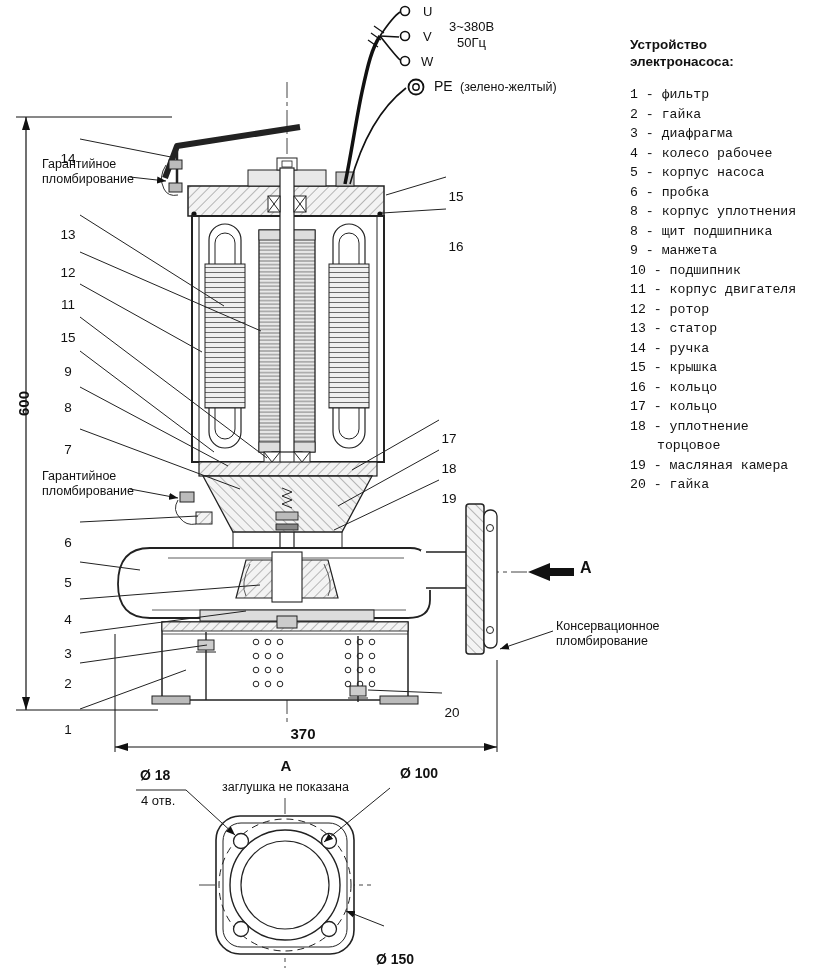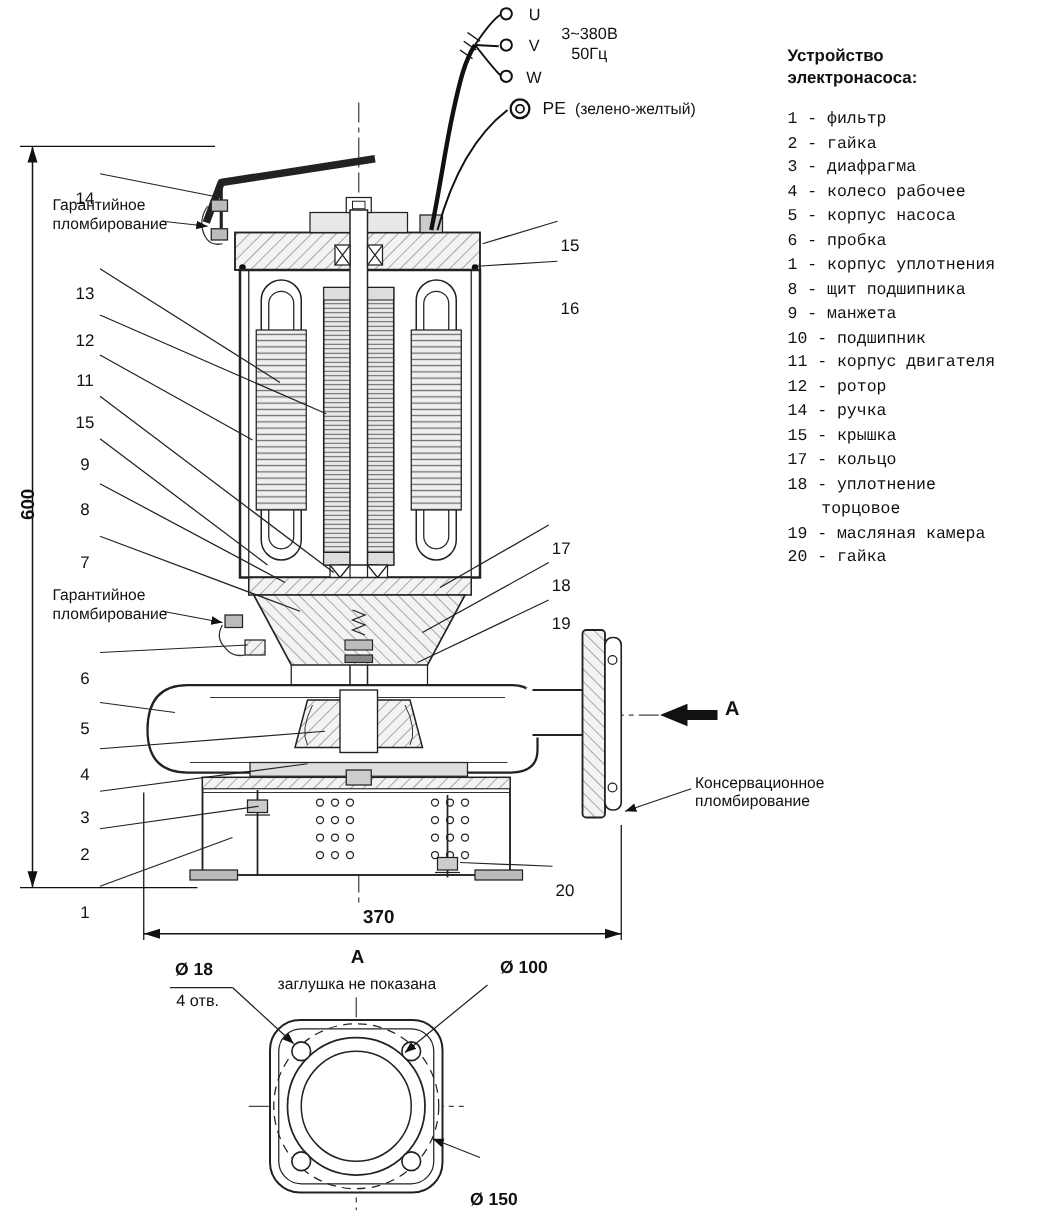--- a/index.html
+++ b/index.html
@@ -280,28 +280,30 @@
 <div class="parts-list">
   <div class="pl-title">Устройство</div>
   <div class="pl-title">электронасоса:</div>
   <div class="pl-items">
     <div class="pl-item">1 - фильтр</div>
     <div class="pl-item">2 - гайка</div>
     <div class="pl-item">3 - диафрагма</div>
     <div class="pl-item">4 - колесо рабочее</div>
     <div class="pl-item">5 - корпус насоса</div>
     <div class="pl-item">6 - пробка</div>
-    <div class="pl-item">1 - корпус уплотнения</div>
+    <div class="pl-item">8 - корпус уплотнения</div>
     <div class="pl-item">8 - щит подшипника</div>
     <div class="pl-item">9 - манжета</div>
     <div class="pl-item">10 - подшипник</div>
     <div class="pl-item">11 - корпус двигателя</div>
     <div class="pl-item">12 - ротор</div>
+    <div class="pl-item">13 - статор</div>
     <div class="pl-item">14 - ручка</div>
     <div class="pl-item">15 - крышка</div>
+    <div class="pl-item">16 - кольцо</div>
     <div class="pl-item">17 - кольцо</div>
     <div class="pl-item">18 - уплотнение торцовое</div>
     <div class="pl-item">19 - масляная камера</div>
     <div class="pl-item">20 - гайка</div>
   </div>
 </div>
 
 <div class="lbl two-line" style="left:42px;top:157px;">
   <div>Гарантийное</div>
   <div>пломбирование</div>

